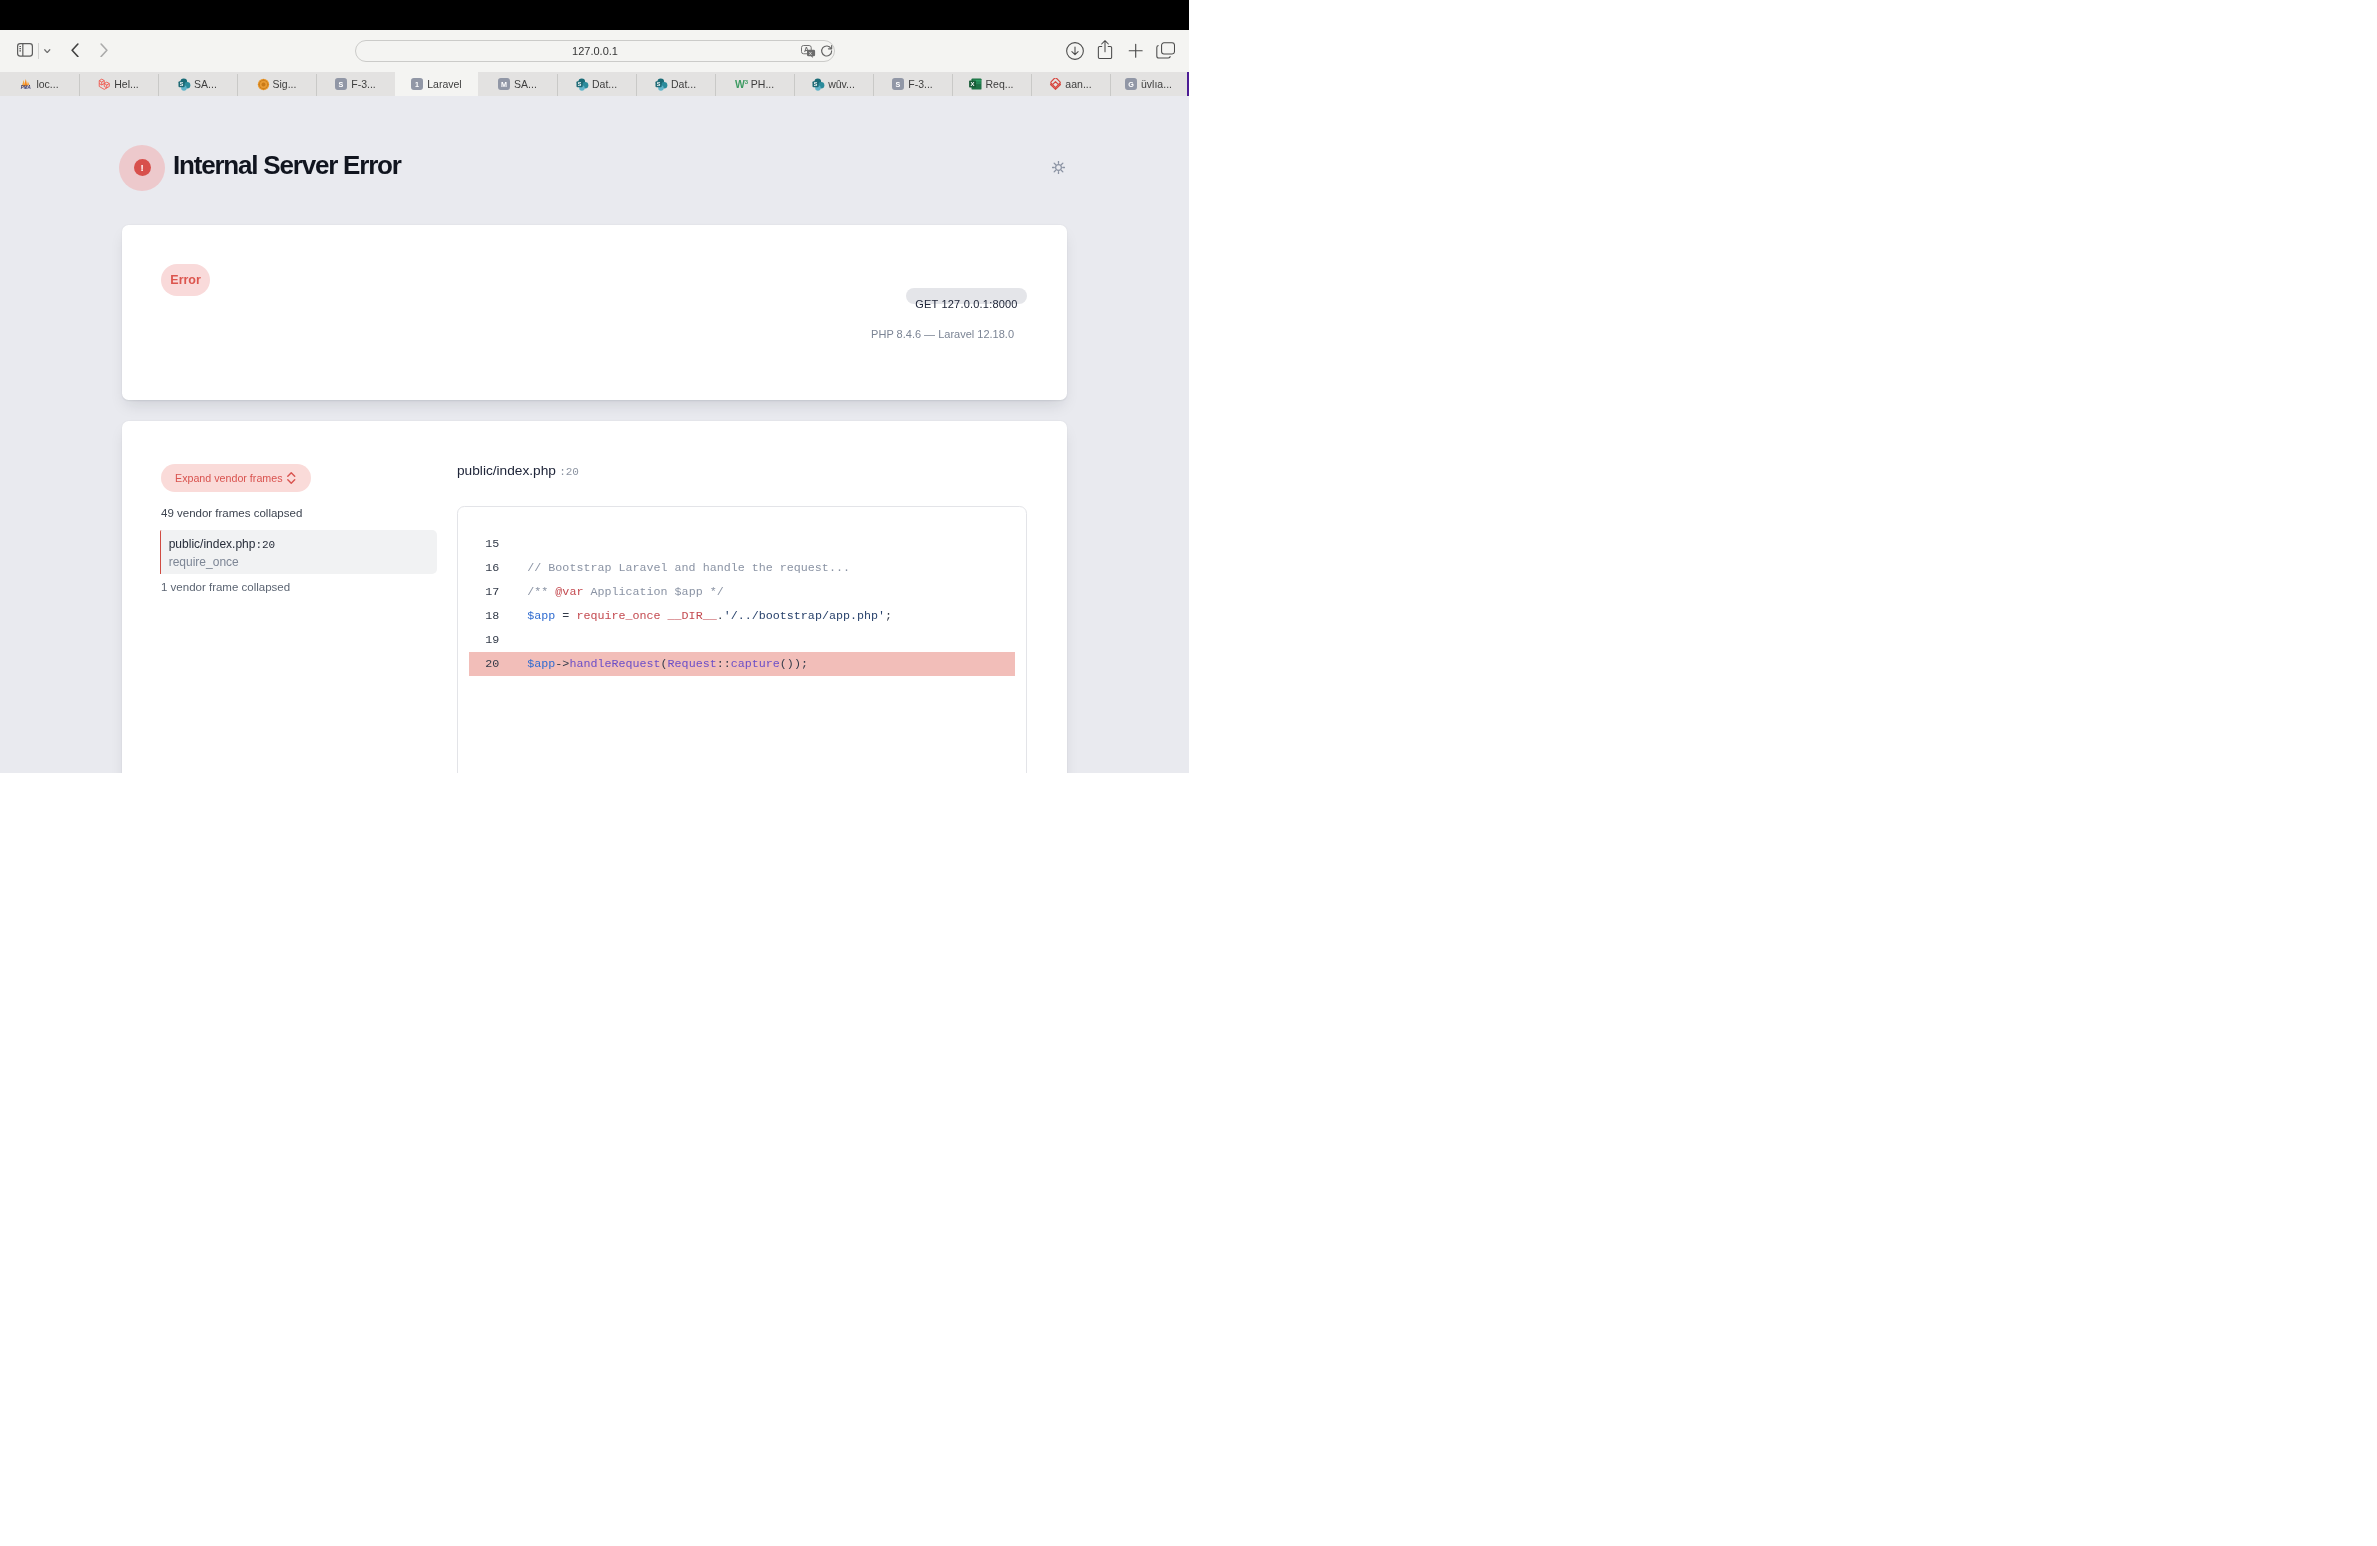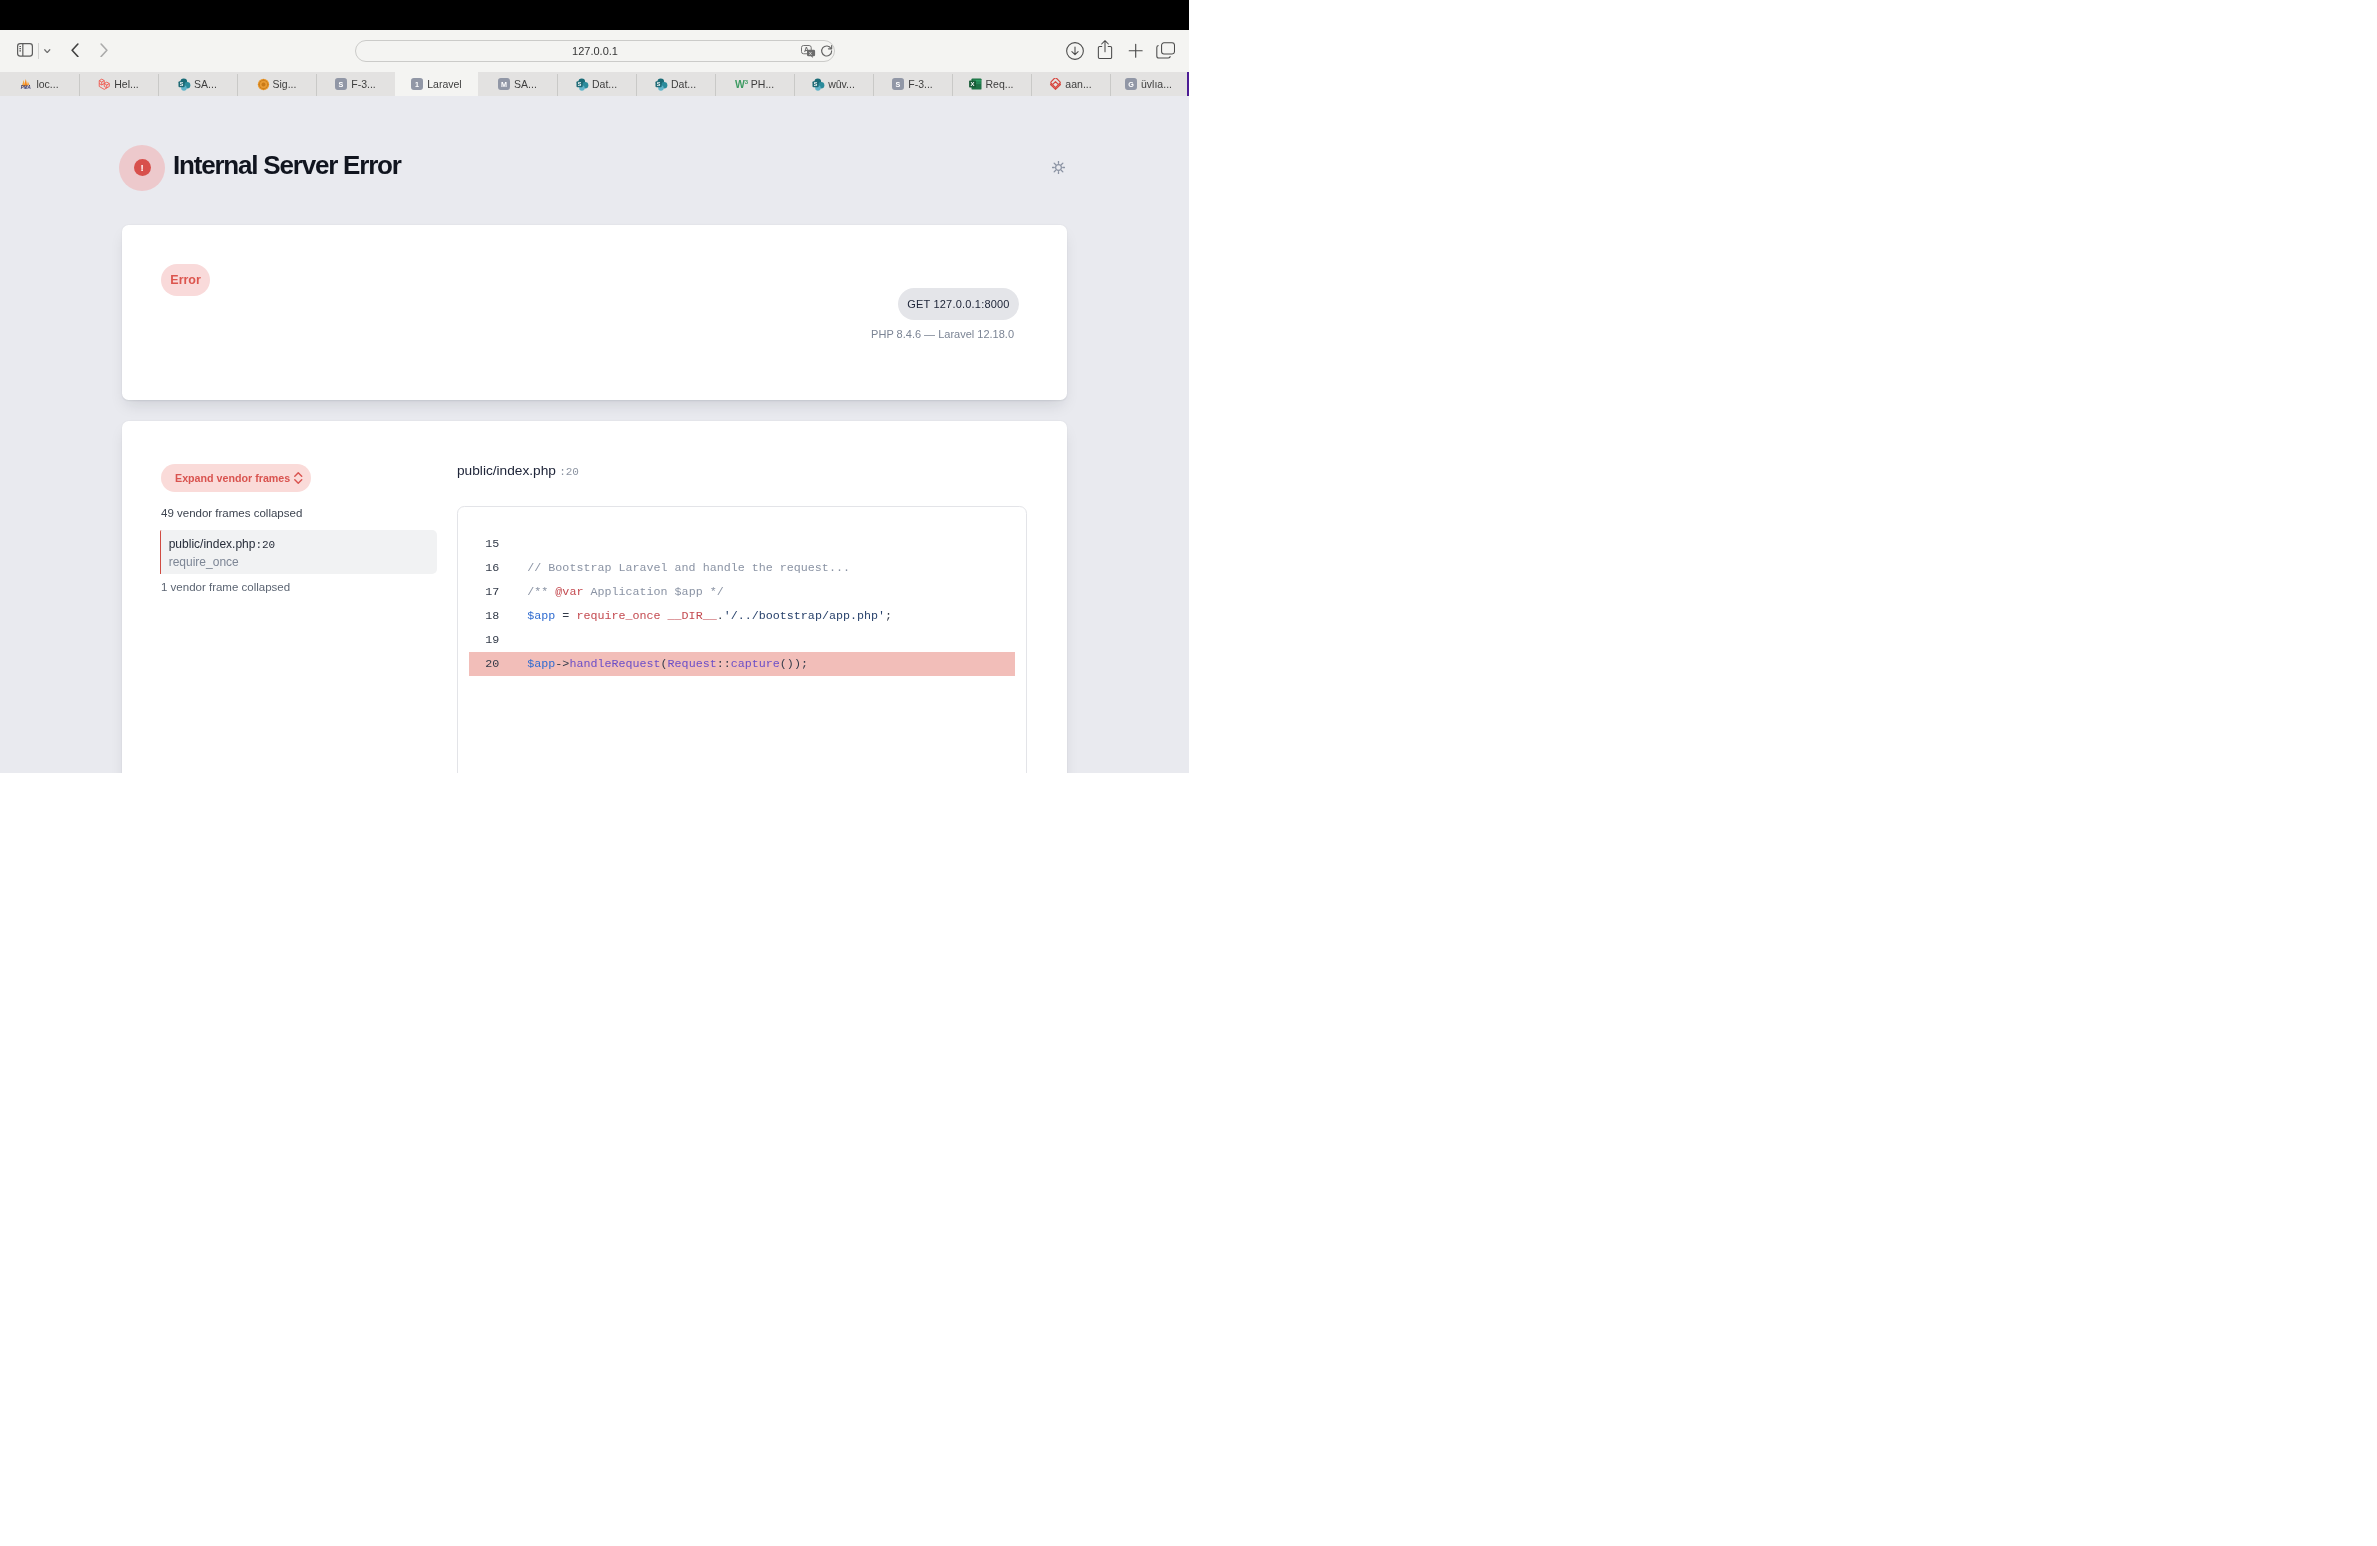--- a/index.html
+++ b/index.html
@@ -22,24 +22,24 @@
 
 .hicon { position:absolute; left:-2.8px; top:49px; width:46px; height:46px; border-radius:50%; background:#edc9cc; }
 .hicon .inner { position:absolute; left:50%; top:50%; width:17.4px; height:17.4px; margin:-8.7px 0 0 -8.7px; border-radius:50%; background:#d8504c; color:#fff; text-align:center; font-size:9.7px; font-weight:700; line-height:17.4px; }
 h1.title { position:absolute; left:51px; top:46px; height:46px; line-height:46px; font-size:26px; font-weight:700; color:#11151f; letter-spacing:-1.2px; }
 .sunbtn { position:absolute; right:2px; top:65px; width:13px; height:13px; }
 
 .card { position:absolute; left:0; background:#fff; border-radius:6.5px; box-shadow:0 0.8px 1.6px rgba(16,24,40,.08), 0 8px 16px -4.9px rgba(16,24,40,.13); width:945px; }
 .card1 { top:129px; height:175px; }
 .badge-error { position:absolute; left:39px; top:39px; height:32px; line-height:32px; padding:0 9.3px; border-radius:16px; background:#f9dada; color:#dc554e; font-size:12.5px; font-weight:700;text-align:right; }
 .msg { position:absolute; left:40px; top:90px; font-size:19px; line-height:25.5px; font-weight:700; color:#161b29; letter-spacing:-0.1px; }
-.reqpill { position:absolute; right:48px; top:63px; height:32px; line-height:32px; border-radius:16px; background:#e4e5e9; color:#20273a; font-size:11px; padding:0 9.3px; letter-spacing:0.2px; }
+.reqpill { position:absolute; right:40px; top:63px; height:16px; line-height:32px; border-radius:16px; background:#e4e5e9; color:#20273a; font-size:11px; padding:0 9.3px; letter-spacing:0.2px; }
 .vers { position:absolute; right:53px; top:103px; font-size:11px; color:#7b8494; }
 .card2 { top:325px; height:453px; }
-.expand { position:absolute; left:39px; top:43px; width:150px; height:28px; border-radius:14px; background:#fadbd9; color:#d9534f; font-size:10.7px; font-weight:700; display:flex; align-items:center; padding-left:14px; gap:3.2px; }
+.expand { position:absolute; left:39px; top:43px; width:150px; height:28px; border-radius:14px; background:#fadbd9; color:#d9534f; font-size:10.7px; font-weight:400; display:flex; align-items:center; padding-left:14px; gap:3.2px; }
 .expand svg { flex:0 0 auto; }
 .collapsed { position:absolute; left:39px; font-size:11.5px; color:#3d4450; }
 .c49 { top:86px; }
 .c1 { top:160px; color:#5c6573; }
 .frame { position:absolute; left:38px; top:109px; width:277px; height:44px; background:#f1f2f3; border-left:1.6px solid #d04b42; border-radius:1.6px 4.9px 4.9px 0; padding:6px 0 0 7.7px; }
 .frame .f1 { font-size:12px; color:#272d3a; line-height:16px; }
 .frame .f1 .mono { font-family:"Liberation Mono", monospace; font-size:11px; }
 .frame .f2 { font-size:12px; color:#7d8695; line-height:16px; margin-top:1.6px; }
 .codehead { position:absolute; left:335px; top:42px; font-size:13.7px; color:#20263a; }
 .codehead .ln20 { font-family:"Liberation Mono", monospace; font-size:11px; color:#8b93a1; margin-left:3.2px; }

